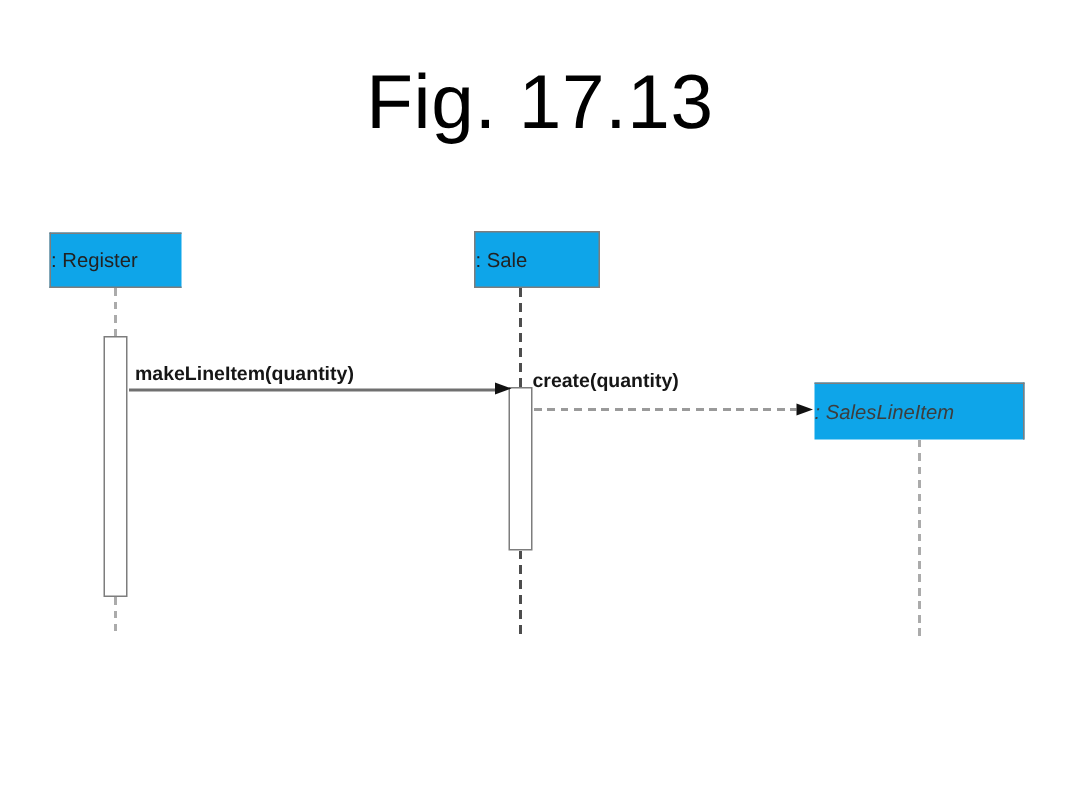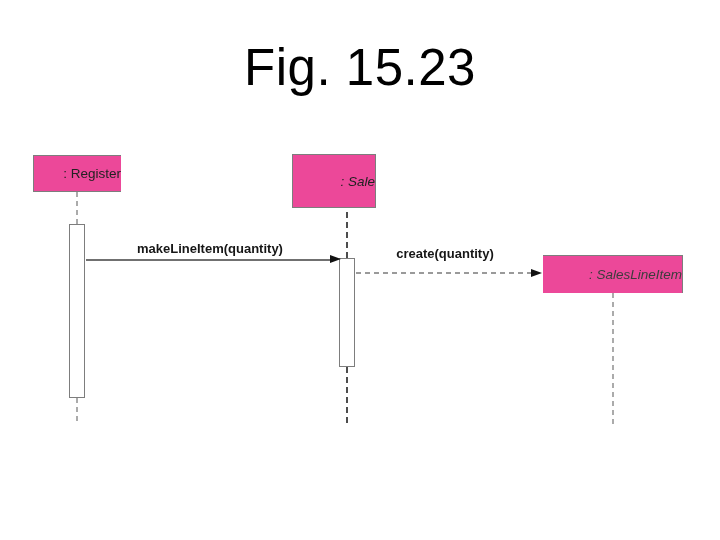--- a/index.html
+++ b/index.html
@@ -14,27 +14,27 @@
   body{
     width:720px;height:540px;background:#ffffff;position:relative;
     font-family:"Liberation Sans","DejaVu Sans",sans-serif;color:var(--text);
     overflow:hidden;
   }
   .slide-title{
     position:absolute;top:42px;left:0;width:720px;text-align:center;
     font-size:51px;line-height:1.0;color:#000;font-weight:400;letter-spacing:0.5px;
   }
   .obj-box{
-    position:absolute;background:#ec4899;display:flex;align-items:center;justify-content:flex-end;
+    position:absolute;background:#0ea5e9;display:flex;align-items:center;justify-content:flex-start;
     font-size:13.5px;color:#222;box-sizing:border-box;white-space:nowrap;
   }
   .box-register{left:33px;top:155px;width:88px;height:37px;
     border:1.5px solid var(--line-gray);border-right:none;}
-  .box-sale{left:292px;top:154px;width:84px;height:54px;
-    border:1.5px solid var(--line-gray);font-style:italic;}
+  .box-sale{left:316px;top:154px;width:84px;height:38px;
+    border:1.5px solid var(--line-gray);}
   .box-sli{left:543px;top:255px;width:140px;height:38px;
     border-top:1.5px solid var(--line-gray);border-right:1.5px solid var(--line-gray);color:#3d3d3d;font-style:italic;}
   .lifeline{
     position:absolute;width:2px;
     background-image:repeating-linear-gradient(180deg,var(--lifeline-light) 0 5px,transparent 5px 9px);
   }
   .lifeline.dark{
     background-image:repeating-linear-gradient(180deg,var(--lifeline-dark) 0 6px,transparent 6px 10px);
   }
   .ll-register-top{left:76px;top:192px;height:32px;}
@@ -43,21 +43,21 @@
   .ll-sale-bottom{left:346px;top:367px;height:56px;}
   .ll-sli{left:612px;top:293px;height:132px;}
   .activation{
     position:absolute;width:16px;background:#fff;border:1.5px solid var(--line-gray);
     box-sizing:border-box;
   }
   .act-register{left:69px;top:224px;height:174px;}
   .act-sale{left:339px;top:258px;height:109px;}
   .msg-label{
     position:absolute;font-size:13px;font-weight:700;color:#161616;
-    text-align:center;white-space:nowrap;line-height:15px;
+    white-space:nowrap;line-height:15px;
   }
   .lbl-make{left:90px;top:241px;width:240px;}
   .lbl-create{left:355px;top:246px;width:180px;}
   .msg-line-solid{
     position:absolute;left:86px;top:258.5px;width:244px;height:2px;background:var(--msg-line);
   }
   .msg-line-dashed{
     position:absolute;left:356px;top:272px;width:175px;height:1.5px;
     background-image:repeating-linear-gradient(90deg,#9a9a9a 0 5px,transparent 5px 9px);
   }
@@ -65,21 +65,21 @@
     position:absolute;width:0;height:0;
     border-top:4.5px solid transparent;border-bottom:4.5px solid transparent;
     border-left:11px solid var(--arrow);
   }
   .ah-make{left:330px;top:255px;}
   .ah-create{left:531px;top:268.5px;}
 </style>
 </head>
 <body>
 
-<div class="slide-title">Fig. 15.23</div>
+<div class="slide-title">Fig. 17.13</div>
 
 <div class="lifeline ll-register-top"></div>
 <div class="lifeline ll-register-bottom"></div>
 <div class="lifeline dark ll-sale-top"></div>
 <div class="lifeline dark ll-sale-bottom"></div>
 <div class="lifeline ll-sli"></div>
 
 <div class="activation act-register"></div>
 <div class="activation act-sale"></div>
 

